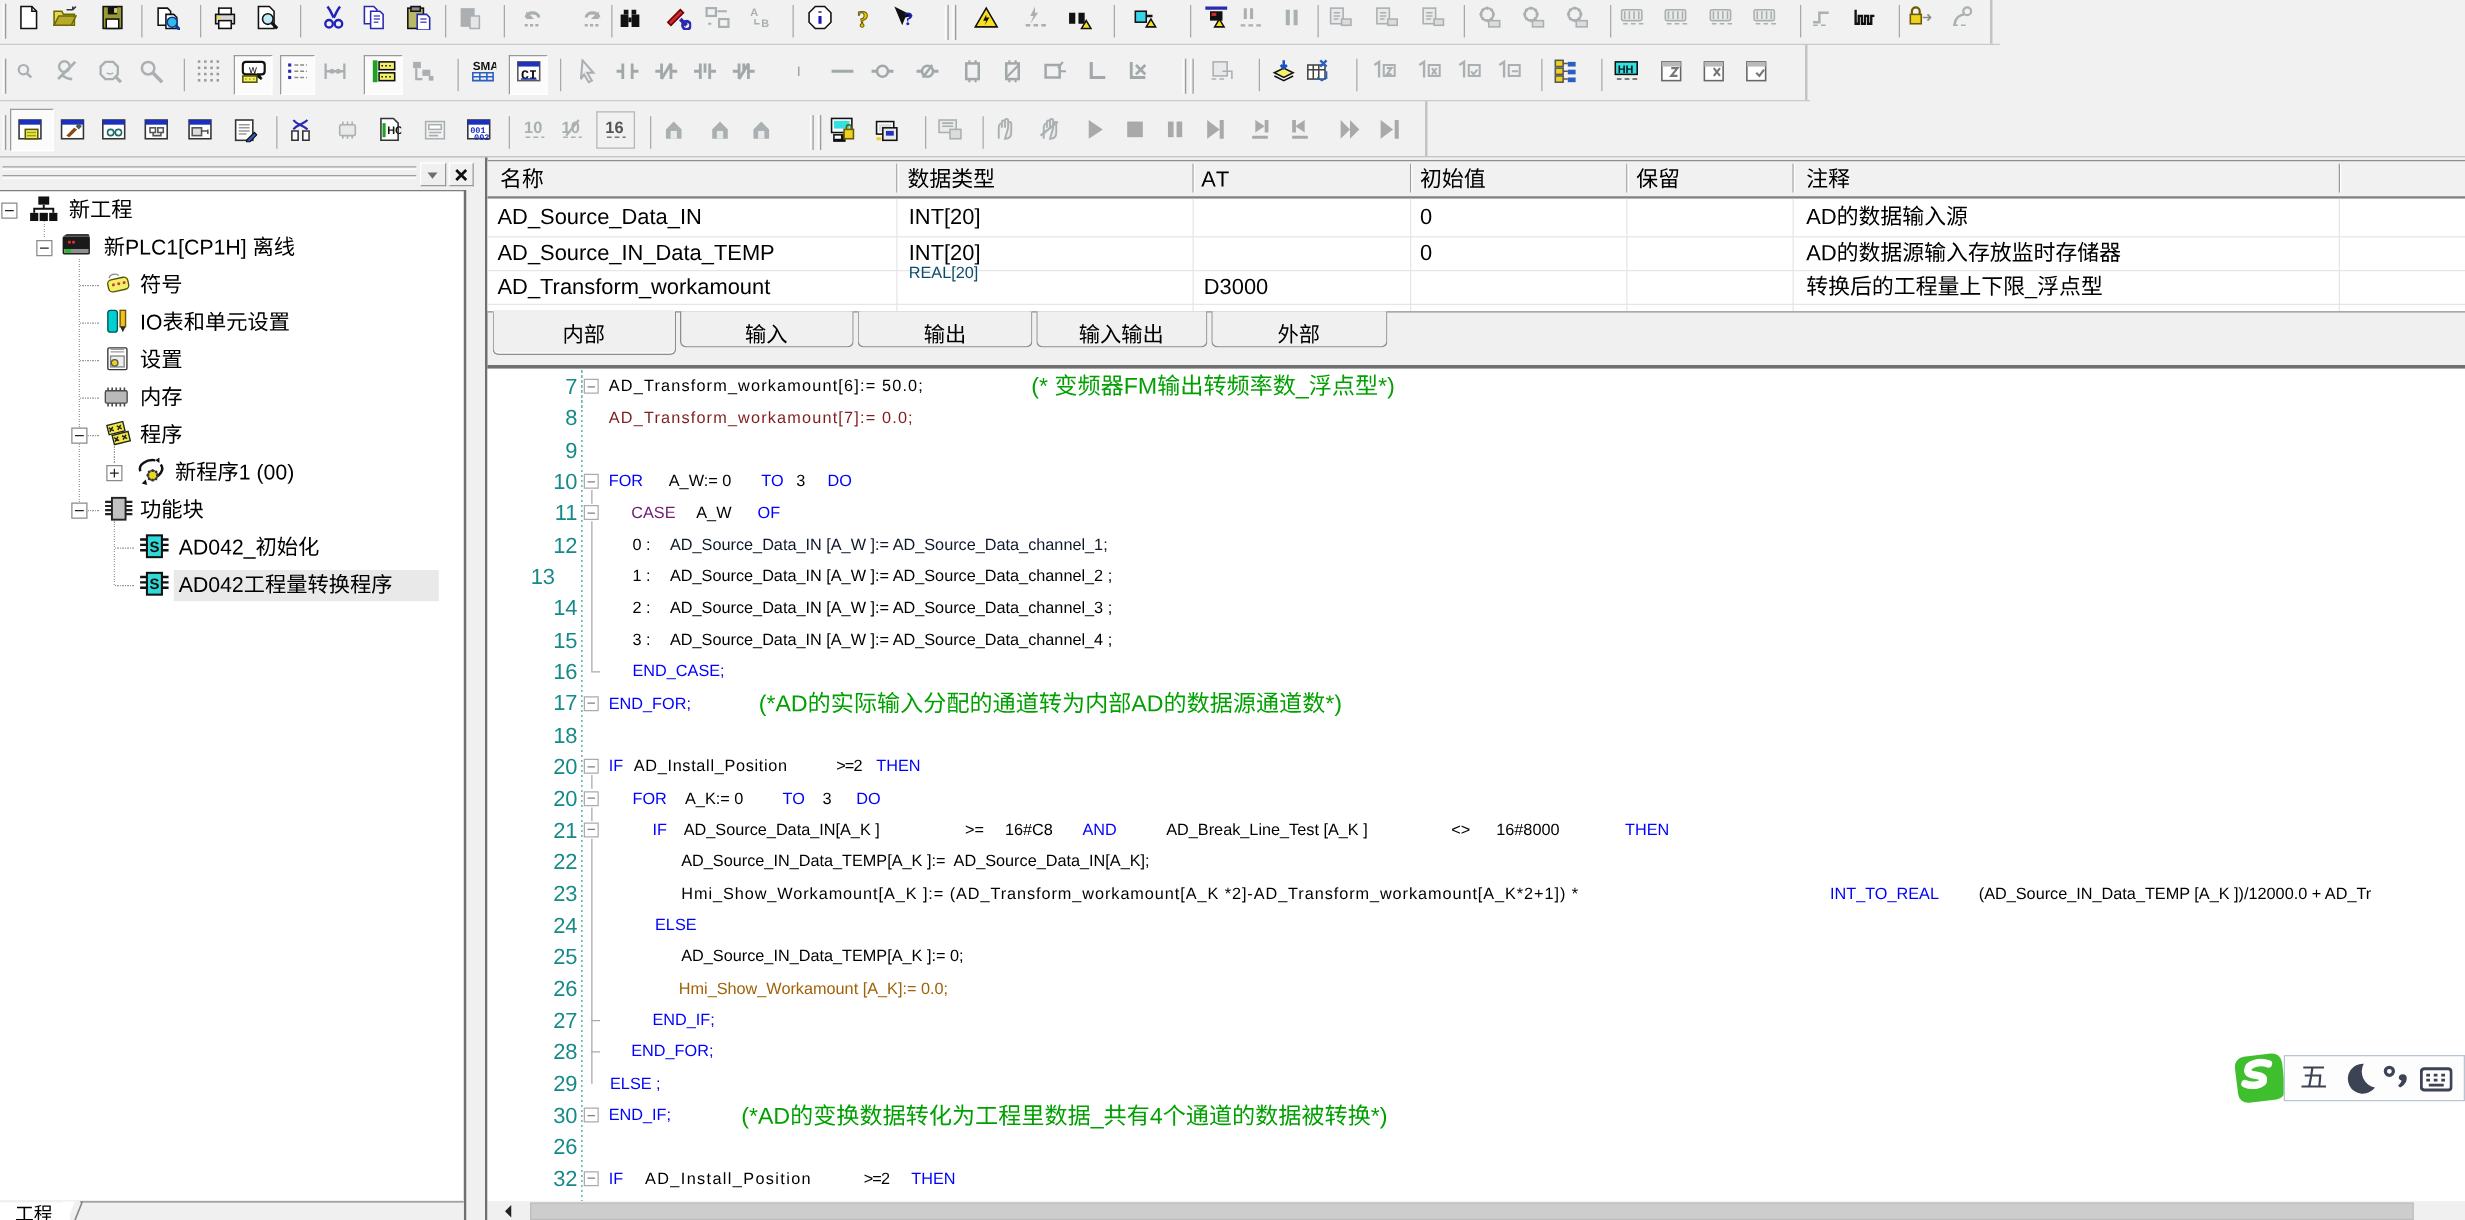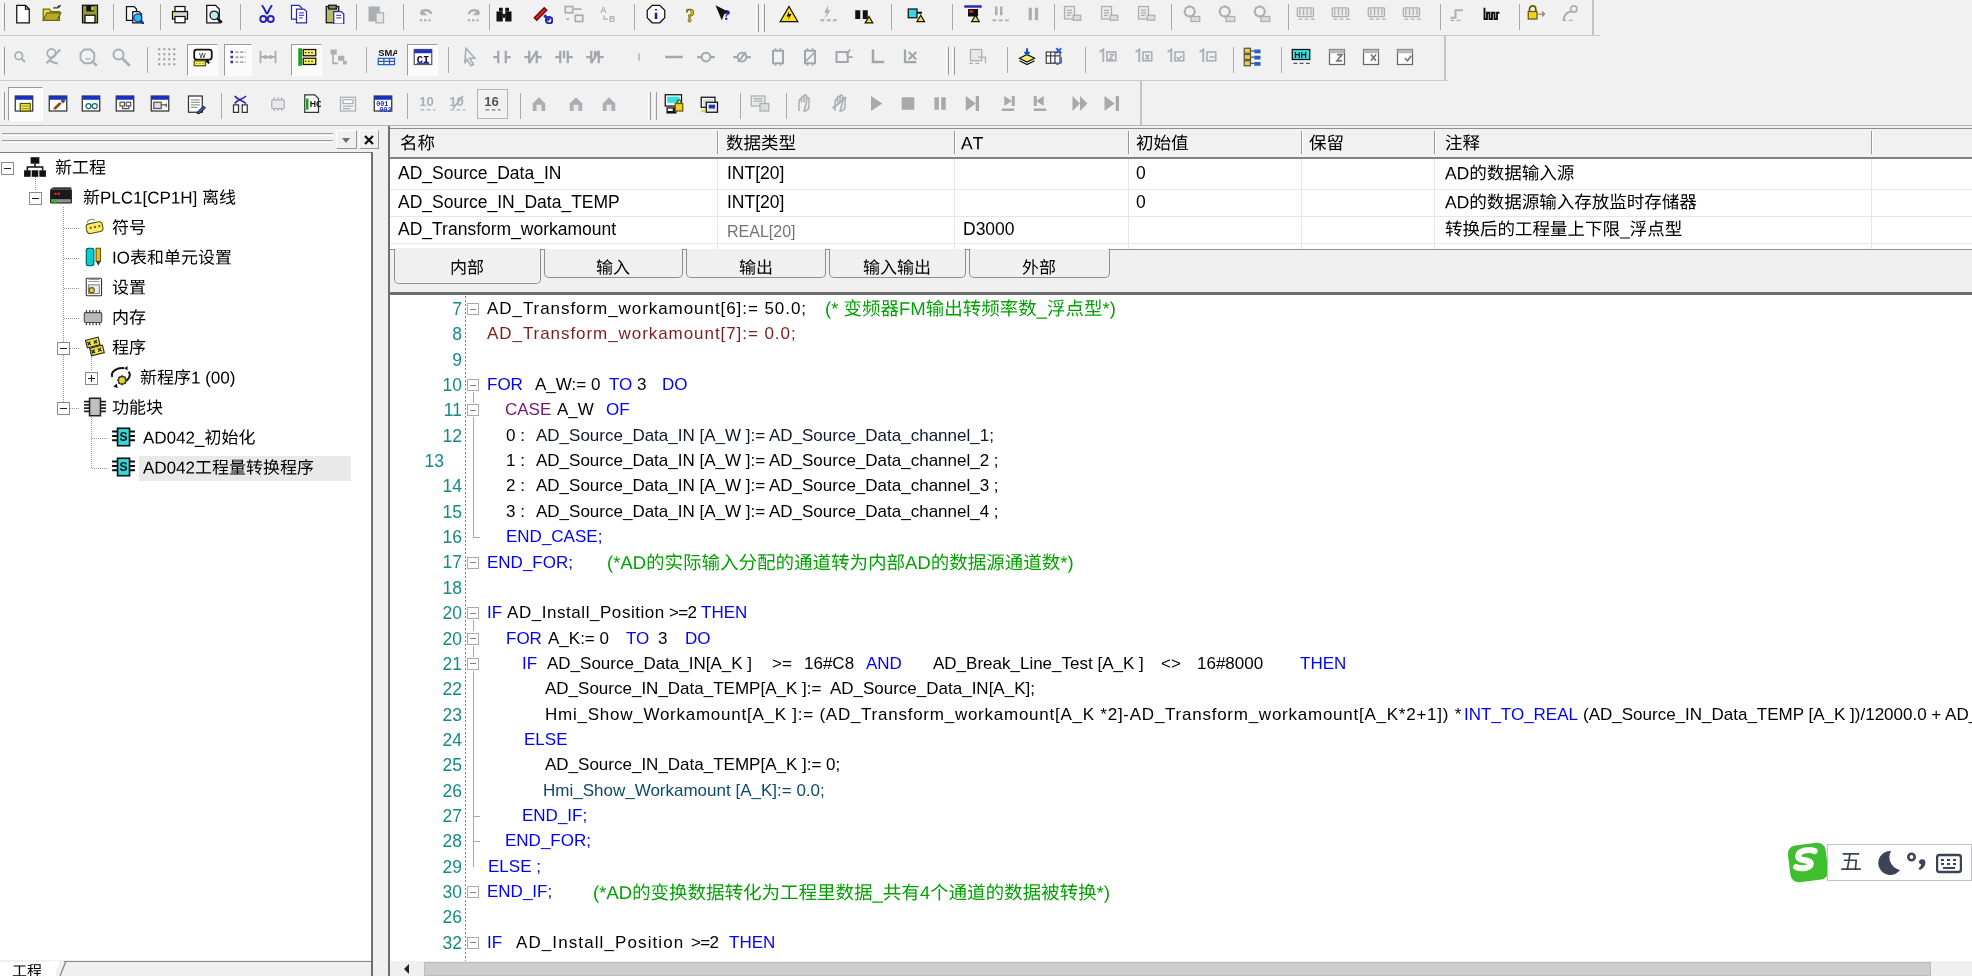--- a/index.html
+++ b/index.html
@@ -1,21 +1,21 @@
 <!DOCTYPE html>
 <html><head><meta charset="utf-8"><style>
 *{margin:0;padding:0;box-sizing:border-box}
 html,body{width:1972px;height:976px;overflow:hidden}
 body{font-family:"Liberation Sans",sans-serif;background:#f0f0f0;position:relative}
 .a{position:absolute}
 svg.t{position:absolute;overflow:visible}
 svg.ic{position:absolute}
 .vsep{position:absolute;width:1px;background:#a9a9a9}
 .grip{position:absolute;width:3px;border-left:1px solid #fff;border-right:1px solid #9d9d9d;background:#e8e8e8}
-.code{position:absolute;font-size:17px;white-space:pre;line-height:18px}
+.code{position:absolute;font-size:13px;white-space:pre;line-height:18px}
 .ln{position:absolute;font-size:17.5px;color:#168989;text-align:right;width:44px;white-space:pre}
 </style></head><body>
 
 <div class="a" style="left:0;top:0;width:1972px;height:126px;background:#f1f1f1"></div>
 <div class="a" style="left:0;top:35px;width:1600px;height:1px;background:#c9c9c9"></div>
 <div class="a" style="left:0;top:80px;width:1448px;height:1px;background:#c9c9c9"></div>
 <div class="a" style="left:0;top:125px;width:1972px;height:1px;background:#b5b5b5"></div>
 <div class="a" style="left:1592px;top:0;width:2px;height:35px;background:#c3c3c3"></div>
 <div class="a" style="left:1444px;top:36px;width:2px;height:44px;background:#c3c3c3"></div>
 <div class="a" style="left:1140px;top:81px;width:2px;height:44px;background:#c3c3c3"></div>
@@ -88,21 +88,21 @@
     <path d="M9.9 7.5H16.4V10.7H9.9ZM8.7 6.3V11.9H12.5V14H7.4V15.2H11.7C10.5 17.1 8.7 18.9 6.8 19.8C7.1 20 7.5 20.5 7.8 20.8C9.5 19.8 11.2 18 12.5 16.1V21.6H13.8V16C15 18 16.6 19.8 18.2 20.8C18.5 20.5 18.9 20 19.2 19.8C17.5 18.9 15.7 17.1 14.6 15.2H18.7V14H13.8V11.9H17.7V6.3ZM6.8 5.5C5.8 8.2 4.2 10.8 2.4 12.4C2.6 12.7 3 13.4 3.1 13.7C3.8 13.1 4.4 12.3 5 11.5V21.5H6.3V9.5C7 8.4 7.6 7.1 8.1 5.9Z M23.8 18H27.7V19.8H23.8ZM23.8 17V15.3H27.7V17ZM32.9 18V19.8H28.9V18ZM32.9 17H28.9V15.3H32.9ZM22.5 14.2V21.6H23.8V20.9H32.9V21.5H34.2V14.2ZM28.3 6.4V7.6H30.3C30.1 10 29.4 11.8 27.1 12.8C27.4 13 27.7 13.4 27.9 13.7C30.5 12.5 31.3 10.4 31.6 7.6H34.3C34.1 10.5 34 11.7 33.7 12C33.6 12.1 33.4 12.1 33.2 12.1C32.9 12.1 32.2 12.1 31.4 12.1C31.6 12.4 31.7 12.9 31.8 13.2C32.5 13.3 33.3 13.3 33.7 13.2C34.2 13.2 34.5 13.1 34.8 12.7C35.2 12.2 35.4 10.8 35.5 7C35.5 6.8 35.6 6.4 35.6 6.4ZM21.6 13.3C21.9 13.1 22.5 12.9 26.4 11.8C26.6 12.2 26.7 12.5 26.8 12.8L27.9 12.3C27.6 11.3 26.7 9.7 25.9 8.5L24.8 9C25.2 9.5 25.6 10.1 25.9 10.7L22.8 11.5V7.8C24.4 7.4 26.1 6.9 27.4 6.4L26.5 5.5C25.3 6 23.3 6.6 21.5 7V10.8C21.5 11.6 21.1 12.1 20.9 12.3C21.1 12.5 21.4 13 21.6 13.3Z" fill="#000000"></path>
   </svg>
 <svg class="t" style="left:1443px;top:129px" width="40" height="28">
     <path d="M3.6 6.6C4.8 7.2 6.2 8 7 8.6L7.7 7.5C7 6.9 5.5 6.2 4.4 5.7ZM2.7 11.5C3.8 12 5.3 12.8 6 13.4L6.7 12.3C6 11.7 4.5 11 3.5 10.5ZM3.2 20.5 4.3 21.4C5.4 19.7 6.6 17.5 7.5 15.7L6.6 14.8C5.6 16.8 4.2 19.1 3.2 20.5ZM11.6 5.8C12.2 6.7 12.8 8 13 8.7L14.3 8.2C14.1 7.5 13.4 6.3 12.8 5.4ZM7.8 8.8V10H12.4V14H8.5V15.2H12.4V19.8H7.3V21H18.8V19.8H13.8V15.2H17.8V14H13.8V10H18.4V8.8Z M20.6 8.5C21.1 9.3 21.6 10.4 21.8 11L22.7 10.7C22.5 10 22 8.9 21.5 8.2ZM26.2 8C25.9 8.8 25.3 9.9 24.9 10.6L25.8 10.9C26.2 10.3 26.7 9.3 27.2 8.3ZM27.6 6.4V7.5H28.4C29 8.7 29.8 9.8 30.7 10.7C29.5 11.5 28.1 12.1 26.7 12.5V11.8H24.5V7.2C25.4 7 26.4 6.8 27.1 6.6L26.4 5.6C24.9 6.1 22.4 6.4 20.2 6.6C20.4 6.8 20.5 7.3 20.6 7.6C21.4 7.5 22.3 7.4 23.3 7.3V11.8H20.4V12.9H23C22.3 14.7 21.1 16.7 20.1 17.7C20.3 18 20.6 18.6 20.7 19C21.6 18 22.5 16.4 23.3 14.8V21.6H24.5V14.5C25.1 15.2 25.9 16.2 26.3 16.7L27.1 15.8C26.7 15.3 25.1 13.6 24.5 13.1V12.9H26.7V12.5C27 12.8 27.3 13.2 27.4 13.5C28.8 13 30.3 12.4 31.7 11.5C32.9 12.4 34.3 13.1 35.9 13.5C36 13.2 36.3 12.7 36.6 12.4C35.1 12.1 33.8 11.5 32.7 10.7C34 9.7 35.2 8.3 36 6.7L35.2 6.3L35 6.4ZM34.2 7.5C33.5 8.5 32.7 9.3 31.7 10C30.8 9.3 30.1 8.5 29.6 7.5ZM31 13V14.6H27.8V15.8H31V17.6H27.1V18.7H31V21.6H32.3V18.7H36.1V17.6H32.3V15.8H35.4V14.6H32.3V13Z" fill="#000000"></path>
   </svg>
 <div class="a" style="left:398px;top:161px;font-size:17.5px;color:#000;white-space:pre;line-height:24px">AD_Source_Data_IN</div>
 <div class="a" style="left:398px;top:190px;font-size:17.5px;color:#000;white-space:pre;line-height:24px">AD_Source_IN_Data_TEMP</div>
 <div class="a" style="left:398px;top:217px;font-size:17.5px;color:#000;white-space:pre;line-height:24px">AD_Transform_workamount</div>
 <div class="a" style="left:727px;top:161px;font-size:17.5px;color:#000;white-space:pre;line-height:24px">INT[20]</div>
 <div class="a" style="left:727px;top:190px;font-size:17.5px;color:#000;white-space:pre;line-height:24px">INT[20]</div>
-<div class="a" style="left:727px;top:220px;font-size:16px;color:#737373;white-space:pre;line-height:24px">REAL[20]</div>
+<div class="a" style="left:727px;top:206px;font-size:13px;color:#0c4a6e;white-space:pre;line-height:24px">REAL[20]</div>
 <div class="a" style="left:963px;top:217px;font-size:17.5px;color:#000;white-space:pre;line-height:24px">D3000</div>
 <div class="a" style="left:1136px;top:161px;font-size:17.5px;color:#000;white-space:pre;line-height:24px">0</div>
 <div class="a" style="left:1136px;top:190px;font-size:17.5px;color:#000;white-space:pre;line-height:24px">0</div>
 <svg class="t" style="left:1443px;top:159px" width="134" height="28">
     <path d="M12 20.2 10.6 16.6H5.1L3.7 20.2H2L6.9 8.1H8.8L13.6 20.2ZM7.9 9.4 7.8 9.6Q7.6 10.3 7.1 11.4L5.6 15.4H10.1L8.6 11.4Q8.3 10.8 8.1 10.1Z M25.5 14Q25.5 15.9 24.7 17.3Q24 18.7 22.7 19.4Q21.4 20.2 19.6 20.2H15.1V8.1H19.1Q22.1 8.1 23.8 9.7Q25.5 11.2 25.5 14ZM23.8 14Q23.8 11.8 22.6 10.6Q21.4 9.4 19.1 9.4H16.7V18.9H19.4Q20.7 18.9 21.8 18.3Q22.8 17.7 23.3 16.6Q23.8 15.5 23.8 14Z M36 12.8C36.9 14 38.1 15.8 38.6 16.9L39.8 16.2C39.2 15.1 38 13.4 37 12.2ZM30.5 5.4C30.4 6.3 30.1 7.4 29.8 8.3H27.8V21.1H29V19.7H33.9V8.3H31C31.3 7.5 31.6 6.5 31.9 5.7ZM29 9.4H32.7V13.1H29ZM29 18.5V14.3H32.7V18.5ZM36.8 5.4C36.2 7.8 35.3 10.2 34.1 11.8C34.4 12 34.9 12.3 35.2 12.5C35.8 11.7 36.3 10.6 36.8 9.4H41.3C41.1 16.4 40.8 19.1 40.2 19.7C40 20 39.8 20 39.5 20C39.1 20 38 20 36.9 19.9C37.1 20.3 37.3 20.8 37.3 21.2C38.3 21.2 39.3 21.3 39.9 21.2C40.6 21.2 40.9 21 41.3 20.5C42 19.6 42.3 16.9 42.6 8.9C42.6 8.7 42.6 8.2 42.6 8.2H37.3C37.6 7.4 37.8 6.5 38 5.7Z M51.6 5.8C51.2 6.5 50.7 7.5 50.3 8.1L51.1 8.5C51.6 8 52.2 7.1 52.7 6.3ZM45.4 6.3C45.8 7 46.3 8 46.4 8.6L47.4 8.2C47.3 7.5 46.8 6.6 46.3 5.9ZM51 15.6C50.6 16.5 50 17.3 49.4 18C48.7 17.6 48 17.3 47.4 17C47.6 16.6 47.9 16.1 48.1 15.6ZM45.7 17.5C46.6 17.8 47.6 18.3 48.4 18.7C47.3 19.5 46 20.1 44.5 20.4C44.8 20.6 45 21.1 45.2 21.4C46.8 21 48.3 20.3 49.5 19.3C50.1 19.6 50.6 20 51 20.3L51.9 19.4C51.5 19.1 51 18.8 50.4 18.5C51.3 17.5 52 16.3 52.5 14.8L51.8 14.5L51.5 14.5H48.7L49.1 13.6L47.9 13.4C47.8 13.7 47.6 14.1 47.4 14.5H45V15.6H46.9C46.5 16.3 46.1 17 45.7 17.5ZM48.3 5.4V8.7H44.7V9.8H47.9C47.1 10.9 45.7 12 44.5 12.5C44.8 12.8 45.1 13.2 45.2 13.5C46.3 13 47.4 12 48.3 11V13.1H49.5V10.7C50.4 11.3 51.4 12.1 51.9 12.5L52.6 11.6C52.2 11.3 50.7 10.3 49.8 9.8H53.1V8.7H49.5V5.4ZM54.8 5.6C54.4 8.7 53.6 11.6 52.2 13.5C52.5 13.6 53 14.1 53.2 14.3C53.7 13.6 54.1 12.8 54.4 12C54.8 13.7 55.3 15.3 56 16.7C55 18.3 53.6 19.6 51.7 20.5C51.9 20.8 52.3 21.3 52.4 21.6C54.2 20.6 55.6 19.4 56.6 17.9C57.5 19.4 58.6 20.6 59.9 21.4C60.1 21.1 60.5 20.6 60.8 20.4C59.4 19.6 58.2 18.3 57.3 16.7C58.2 14.9 58.8 12.7 59.2 10.1H60.4V8.9H55.4C55.7 7.9 55.9 6.8 56 5.8ZM58 10.1C57.7 12.1 57.3 13.8 56.6 15.3C56 13.8 55.5 12 55.2 10.1Z M69.8 16V21.6H70.9V20.9H76.3V21.5H77.5V16H74.2V13.8H78.1V12.7H74.2V10.8H77.5V6.2H68.2V11.5C68.2 14.3 68.1 18.1 66.2 20.8C66.5 20.9 67.1 21.3 67.3 21.5C68.8 19.4 69.3 16.4 69.4 13.8H72.9V16ZM69.5 7.4H76.2V9.6H69.5ZM69.5 10.8H72.9V12.7H69.5L69.5 11.5ZM70.9 19.8V17.1H76.3V19.8ZM64.2 5.5V9H62V10.2H64.2V14.1C63.3 14.3 62.5 14.6 61.8 14.8L62.2 16L64.2 15.4V19.9C64.2 20.2 64.1 20.2 63.9 20.2C63.7 20.2 63 20.2 62.3 20.2C62.4 20.6 62.6 21.1 62.7 21.4C63.8 21.5 64.4 21.4 64.9 21.2C65.3 21 65.5 20.6 65.5 19.9V15L67.5 14.3L67.3 13.1L65.5 13.7V10.2H67.4V9H65.5V5.5Z M91.7 12.3V18.7H92.7V12.3ZM93.9 11.7V20.1C93.9 20.3 93.8 20.3 93.6 20.3C93.4 20.3 92.7 20.3 91.9 20.3C92.1 20.6 92.2 21.1 92.2 21.4C93.3 21.4 94 21.4 94.4 21.2C94.8 21 94.9 20.7 94.9 20.1V11.7ZM80.1 14.4C80.2 14.2 80.7 14.1 81.3 14.1H82.6V16.6C81.5 16.8 80.4 17.1 79.5 17.2L79.8 18.5L82.6 17.8V21.5H83.8V17.5L85.3 17.1L85.1 16L83.8 16.3V14.1H85.2V12.9H83.8V10.3H82.6V12.9H81.1C81.6 11.7 82 10.3 82.4 8.7H85.2V7.6H82.6C82.7 6.9 82.9 6.3 82.9 5.7L81.7 5.5C81.6 6.2 81.6 6.9 81.4 7.6H79.6V8.7H81.2C80.9 10.2 80.6 11.4 80.4 11.8C80.2 12.6 79.9 13.2 79.7 13.3C79.8 13.6 80 14.1 80.1 14.4ZM90.3 5.4C89.2 7.2 87 9 84.9 10C85.2 10.2 85.6 10.6 85.8 10.9C86.2 10.7 86.7 10.4 87.2 10.1V10.8H93.6V10C94.1 10.3 94.5 10.5 95 10.8C95.2 10.4 95.5 10 95.9 9.7C94 8.9 92.4 7.9 91 6.5L91.4 5.9ZM87.7 9.8C88.6 9 89.6 8.2 90.3 7.3C91.2 8.3 92.2 9.1 93.3 9.8ZM89.6 13.1V14.4H87.2V13.1ZM86.1 12V21.5H87.2V17.9H89.6V20.2C89.6 20.3 89.5 20.4 89.4 20.4C89.2 20.4 88.8 20.4 88.2 20.4C88.4 20.7 88.5 21.2 88.5 21.5C89.3 21.5 89.8 21.5 90.2 21.3C90.6 21.1 90.7 20.7 90.7 20.2V12ZM87.2 15.5H89.6V16.9H87.2Z M101.5 6.9C102.6 7.8 103.5 8.7 104.3 9.8C103.2 14.8 101 18.4 97 20.4C97.4 20.6 98 21.2 98.2 21.4C101.8 19.4 104 16.2 105.4 11.6C107.3 15.1 108.5 19.1 112.5 21.4C112.6 21 113 20.3 113.2 19.9C107.4 16.4 107.9 9.8 102.3 5.8Z M123.2 13H128.6V14.6H123.2ZM123.2 10.6H128.6V12.1H123.2ZM122.6 16.6C122.1 17.7 121.4 19 120.5 19.8C120.8 20 121.4 20.3 121.6 20.5C122.4 19.6 123.2 18.2 123.8 16.9ZM127.6 16.9C128.3 18 129.1 19.5 129.5 20.3L130.7 19.8C130.3 19 129.4 17.5 128.7 16.4ZM115.3 6.6C116.3 7.2 117.6 8 118.3 8.6L119 7.5C118.4 7 117 6.2 116.1 5.7ZM114.5 11.3C115.5 11.8 116.8 12.7 117.4 13.2L118.2 12.1C117.5 11.6 116.2 10.9 115.2 10.4ZM114.8 20.6 116 21.3C116.9 19.7 117.8 17.5 118.6 15.6L117.5 14.9C116.7 16.9 115.6 19.2 114.8 20.6ZM119.7 6.3V11.1C119.7 14 119.5 18 117.6 20.8C117.9 20.9 118.4 21.3 118.6 21.5C120.7 18.6 121 14.2 121 11.1V7.5H130.5V6.3ZM125.2 7.8C125.1 8.3 124.9 9 124.7 9.5H122V15.6H125.2V20.2C125.2 20.4 125.1 20.4 124.9 20.4C124.7 20.4 123.9 20.4 123.1 20.4C123.2 20.8 123.4 21.2 123.4 21.5C124.6 21.6 125.4 21.6 125.8 21.4C126.3 21.2 126.4 20.8 126.4 20.2V15.6H129.8V9.5H126C126.2 9.1 126.4 8.6 126.6 8Z" fill="#000000"></path>
   </svg>
 <svg class="t" style="left:1443px;top:188px" width="256" height="28">
     <path d="M12 20.2 10.6 16.6H5.1L3.7 20.2H2L6.9 8.1H8.8L13.6 20.2ZM7.9 9.4 7.8 9.6Q7.6 10.3 7.1 11.4L5.6 15.4H10.1L8.6 11.4Q8.3 10.8 8.1 10.1Z M25.5 14Q25.5 15.9 24.7 17.3Q24 18.7 22.7 19.4Q21.4 20.2 19.6 20.2H15.1V8.1H19.1Q22.1 8.1 23.8 9.7Q25.5 11.2 25.5 14ZM23.8 14Q23.8 11.8 22.6 10.6Q21.4 9.4 19.1 9.4H16.7V18.9H19.4Q20.7 18.9 21.8 18.3Q22.8 17.7 23.3 16.6Q23.8 15.5 23.8 14Z M36 12.8C36.9 14 38.1 15.8 38.6 16.9L39.8 16.2C39.2 15.1 38 13.4 37 12.2ZM30.5 5.4C30.4 6.3 30.1 7.4 29.8 8.3H27.8V21.1H29V19.7H33.9V8.3H31C31.3 7.5 31.6 6.5 31.9 5.7ZM29 9.4H32.7V13.1H29ZM29 18.5V14.3H32.7V18.5ZM36.8 5.4C36.2 7.8 35.3 10.2 34.1 11.8C34.4 12 34.9 12.3 35.2 12.5C35.8 11.7 36.3 10.6 36.8 9.4H41.3C41.1 16.4 40.8 19.1 40.2 19.7C40 20 39.8 20 39.5 20C39.1 20 38 20 36.9 19.9C37.1 20.3 37.3 20.8 37.3 21.2C38.3 21.2 39.3 21.3 39.9 21.2C40.6 21.2 40.9 21 41.3 20.5C42 19.6 42.3 16.9 42.6 8.9C42.6 8.7 42.6 8.2 42.6 8.2H37.3C37.6 7.4 37.8 6.5 38 5.7Z M51.6 5.8C51.2 6.5 50.7 7.5 50.3 8.1L51.1 8.5C51.6 8 52.2 7.1 52.7 6.3ZM45.4 6.3C45.8 7 46.3 8 46.4 8.6L47.4 8.2C47.3 7.5 46.8 6.6 46.3 5.9ZM51 15.6C50.6 16.5 50 17.3 49.4 18C48.7 17.6 48 17.3 47.4 17C47.6 16.6 47.9 16.1 48.1 15.6ZM45.7 17.5C46.6 17.8 47.6 18.3 48.4 18.7C47.3 19.5 46 20.1 44.5 20.4C44.8 20.6 45 21.1 45.2 21.4C46.8 21 48.3 20.3 49.5 19.3C50.1 19.6 50.6 20 51 20.3L51.9 19.4C51.5 19.1 51 18.8 50.4 18.5C51.3 17.5 52 16.3 52.5 14.8L51.8 14.5L51.5 14.5H48.7L49.1 13.6L47.9 13.4C47.8 13.7 47.6 14.1 47.4 14.5H45V15.6H46.9C46.5 16.3 46.1 17 45.7 17.5ZM48.3 5.4V8.7H44.7V9.8H47.9C47.1 10.9 45.7 12 44.5 12.5C44.8 12.8 45.1 13.2 45.2 13.5C46.3 13 47.4 12 48.3 11V13.1H49.5V10.7C50.4 11.3 51.4 12.1 51.9 12.5L52.6 11.6C52.2 11.3 50.7 10.3 49.8 9.8H53.1V8.7H49.5V5.4ZM54.8 5.6C54.4 8.7 53.6 11.6 52.2 13.5C52.5 13.6 53 14.1 53.2 14.3C53.7 13.6 54.1 12.8 54.4 12C54.8 13.7 55.3 15.3 56 16.7C55 18.3 53.6 19.6 51.7 20.5C51.9 20.8 52.3 21.3 52.4 21.6C54.2 20.6 55.6 19.4 56.6 17.9C57.5 19.4 58.6 20.6 59.9 21.4C60.1 21.1 60.5 20.6 60.8 20.4C59.4 19.6 58.2 18.3 57.3 16.7C58.2 14.9 58.8 12.7 59.2 10.1H60.4V8.9H55.4C55.7 7.9 55.9 6.8 56 5.8ZM58 10.1C57.7 12.1 57.3 13.8 56.6 15.3C56 13.8 55.5 12 55.2 10.1Z M69.8 16V21.6H70.9V20.9H76.3V21.5H77.5V16H74.2V13.8H78.1V12.7H74.2V10.8H77.5V6.2H68.2V11.5C68.2 14.3 68.1 18.1 66.2 20.8C66.5 20.9 67.1 21.3 67.3 21.5C68.8 19.4 69.3 16.4 69.4 13.8H72.9V16ZM69.5 7.4H76.2V9.6H69.5ZM69.5 10.8H72.9V12.7H69.5L69.5 11.5ZM70.9 19.8V17.1H76.3V19.8ZM64.2 5.5V9H62V10.2H64.2V14.1C63.3 14.3 62.5 14.6 61.8 14.8L62.2 16L64.2 15.4V19.9C64.2 20.2 64.1 20.2 63.9 20.2C63.7 20.2 63 20.2 62.3 20.2C62.4 20.6 62.6 21.1 62.7 21.4C63.8 21.5 64.4 21.4 64.9 21.2C65.3 21 65.5 20.6 65.5 19.9V15L67.5 14.3L67.3 13.1L65.5 13.7V10.2H67.4V9H65.5V5.5Z M88.2 13H93.6V14.6H88.2ZM88.2 10.6H93.6V12.1H88.2ZM87.6 16.6C87.1 17.7 86.4 19 85.5 19.8C85.8 20 86.4 20.3 86.6 20.5C87.4 19.6 88.2 18.2 88.8 16.9ZM92.6 16.9C93.3 18 94.1 19.5 94.5 20.3L95.7 19.8C95.3 19 94.4 17.5 93.7 16.4ZM80.3 6.6C81.3 7.2 82.6 8 83.3 8.6L84 7.5C83.4 7 82 6.2 81.1 5.7ZM79.5 11.3C80.5 11.8 81.8 12.7 82.4 13.2L83.2 12.1C82.5 11.6 81.2 10.9 80.2 10.4ZM79.8 20.6 81 21.3C81.9 19.7 82.8 17.5 83.6 15.6L82.5 14.9C81.7 16.9 80.6 19.2 79.8 20.6ZM84.7 6.3V11.1C84.7 14 84.5 18 82.6 20.8C82.9 20.9 83.4 21.3 83.6 21.5C85.7 18.6 86 14.2 86 11.1V7.5H95.5V6.3ZM90.2 7.8C90.1 8.3 89.9 9 89.7 9.5H87V15.6H90.2V20.2C90.2 20.4 90.1 20.4 89.9 20.4C89.7 20.4 88.9 20.4 88.1 20.4C88.2 20.8 88.4 21.2 88.4 21.5C89.6 21.6 90.4 21.6 90.8 21.4C91.3 21.2 91.4 20.8 91.4 20.2V15.6H94.8V9.5H91C91.2 9.1 91.4 8.6 91.6 8Z M109.2 12.3V18.7H110.2V12.3ZM111.4 11.7V20.1C111.4 20.3 111.3 20.3 111.1 20.3C110.9 20.3 110.2 20.3 109.4 20.3C109.6 20.6 109.7 21.1 109.7 21.4C110.8 21.4 111.5 21.4 111.9 21.2C112.3 21 112.4 20.7 112.4 20.1V11.7ZM97.6 14.4C97.7 14.2 98.2 14.1 98.8 14.1H100.1V16.6C99 16.8 97.9 17.1 97 17.2L97.3 18.5L100.1 17.8V21.5H101.3V17.5L102.8 17.1L102.6 16L101.3 16.3V14.1H102.7V12.9H101.3V10.3H100.1V12.9H98.6C99.1 11.7 99.5 10.3 99.9 8.7H102.7V7.6H100.1C100.2 6.9 100.4 6.3 100.4 5.7L99.2 5.5C99.1 6.2 99.1 6.9 98.9 7.6H97.1V8.7H98.7C98.4 10.2 98.1 11.4 97.9 11.8C97.7 12.6 97.4 13.2 97.2 13.3C97.3 13.6 97.5 14.1 97.6 14.4ZM107.8 5.4C106.7 7.2 104.5 9 102.4 10C102.7 10.2 103.1 10.6 103.3 10.9C103.7 10.7 104.2 10.4 104.7 10.1V10.8H111.1V10C111.6 10.3 112 10.5 112.5 10.8C112.7 10.4 113 10 113.4 9.7C111.5 8.9 109.9 7.9 108.5 6.5L108.9 5.9ZM105.2 9.8C106.1 9 107.1 8.2 107.8 7.3C108.7 8.3 109.7 9.1 110.8 9.8ZM107.1 13.1V14.4H104.7V13.1ZM103.6 12V21.5H104.7V17.9H107.1V20.2C107.1 20.3 107 20.4 106.9 20.4C106.7 20.4 106.3 20.4 105.7 20.4C105.9 20.7 106 21.2 106 21.5C106.8 21.5 107.3 21.5 107.7 21.3C108.1 21.1 108.2 20.7 108.2 20.2V12ZM104.7 15.5H107.1V16.9H104.7Z M119 6.9C120.1 7.8 121 8.7 121.8 9.8C120.7 14.8 118.5 18.4 114.5 20.4C114.9 20.6 115.5 21.2 115.7 21.4C119.3 19.4 121.5 16.2 122.9 11.6C124.8 15.1 126 19.1 130 21.4C130.1 21 130.5 20.3 130.7 19.9C124.9 16.4 125.4 9.8 119.8 5.8Z M142 14.1V15.5H137.2V16.7H142V20C142 20.2 142 20.3 141.7 20.3C141.4 20.3 140.3 20.3 139.2 20.3C139.3 20.7 139.5 21.2 139.6 21.5C141.1 21.5 142 21.5 142.6 21.4C143.2 21.1 143.4 20.8 143.4 20V16.7H148.1V15.5H143.4V14.5C144.6 13.7 146 12.6 147 11.5L146.1 10.9L145.9 11H138.7V12.2H144.6C143.9 12.9 142.9 13.6 142 14.1ZM138 5.5C137.8 6.2 137.6 7 137.3 7.8H132.4V9H136.8C135.6 11.4 134 13.7 131.9 15.2C132.1 15.5 132.4 16 132.5 16.4C133.3 15.8 134 15.2 134.6 14.6V21.5H135.9V13C136.8 11.7 137.6 10.4 138.2 9H147.7V7.8H138.7C139 7.1 139.2 6.4 139.4 5.8Z M152.4 5.8C152.7 6.5 153.2 7.5 153.3 8.2L154.5 7.8C154.3 7.2 153.9 6.2 153.6 5.4ZM149.6 8.3V9.5H151.6V13.2C151.6 15.6 151.4 18.4 149.2 20.7C149.6 20.9 150 21.3 150.2 21.5C152.6 19.1 152.9 16.1 152.9 13.2V13.1H155.3C155.2 17.9 155.1 19.6 154.8 20C154.6 20.2 154.5 20.2 154.2 20.2C154 20.2 153.3 20.2 152.6 20.1C152.8 20.5 152.9 21 152.9 21.4C153.7 21.4 154.4 21.4 154.8 21.4C155.3 21.3 155.6 21.2 155.9 20.8C156.3 20.2 156.4 18.2 156.5 12.5C156.6 12.3 156.6 11.8 156.6 11.8H152.9V9.5H157.4V8.3ZM159.7 10H163C162.7 12.2 162.2 14.1 161.4 15.7C160.6 14.1 160 12.2 159.7 10.1ZM159.5 5.4C159 8.5 158 11.4 156.6 13.2C156.9 13.5 157.4 14 157.6 14.2C158.1 13.6 158.5 12.9 158.9 12.1C159.3 13.9 159.9 15.5 160.6 17C159.6 18.4 158.2 19.6 156.4 20.5C156.6 20.7 157 21.3 157.1 21.6C158.9 20.7 160.2 19.6 161.3 18.2C162.2 19.6 163.4 20.8 164.9 21.5C165.1 21.2 165.5 20.7 165.8 20.4C164.2 19.7 163 18.5 162.1 17C163.2 15.1 163.9 12.8 164.4 10H165.6V8.7H160.1C160.4 7.8 160.7 6.7 160.9 5.7Z M177.4 11C178.6 11.9 180.2 13.2 180.9 14L182 13.2C181.2 12.4 179.6 11.2 178.4 10.3ZM171.9 5.5V13.8H173.2V5.5ZM168.4 6.1V13.3H169.7V6.1ZM177.1 5.5C176.5 8.1 175.3 10.5 173.8 12.1C174.1 12.2 174.7 12.7 174.9 12.8C175.8 11.9 176.5 10.6 177.2 9.1H182.8V7.9H177.7C177.9 7.2 178.2 6.5 178.4 5.7ZM169.1 14.9V19.9H167.1V21.1H183.1V19.9H181.2V14.9ZM170.3 19.9V16H172.7V19.9ZM173.9 19.9V16H176.3V19.9ZM177.5 19.9V16H179.9V19.9Z M192.1 12.2C193 13.6 194.2 15.5 194.8 16.5L195.9 15.9C195.3 14.8 194.1 13 193.2 11.7ZM189.5 13.1V17.1H186.5V13.1ZM189.5 12H186.5V8.1H189.5ZM185.2 6.9V19.7H186.5V18.3H190.7V6.9ZM197.2 5.5V9H191.5V10.3H197.2V19.6C197.2 19.9 197 20.1 196.7 20.1C196.3 20.1 195 20.1 193.6 20C193.8 20.4 194 21 194.1 21.4C195.9 21.4 197 21.4 197.6 21.1C198.3 20.9 198.5 20.5 198.5 19.6V10.3H200.6V9H198.5V5.5Z M212 14.1V15.5H207.2V16.7H212V20C212 20.2 212 20.3 211.7 20.3C211.4 20.3 210.3 20.3 209.2 20.3C209.3 20.7 209.5 21.2 209.6 21.5C211.1 21.5 212 21.5 212.6 21.4C213.2 21.1 213.4 20.8 213.4 20V16.7H218.1V15.5H213.4V14.5C214.6 13.7 216 12.6 217 11.5L216.1 10.9L215.9 11H208.7V12.2H214.6C213.9 12.9 212.9 13.6 212 14.1ZM208 5.5C207.8 6.2 207.6 7 207.3 7.8H202.4V9H206.8C205.6 11.4 204 13.7 201.9 15.2C202.1 15.5 202.4 16 202.5 16.4C203.3 15.8 204 15.2 204.6 14.6V21.5H205.9V13C206.8 11.7 207.6 10.4 208.2 9H217.7V7.8H208.7C209 7.1 209.2 6.4 209.4 5.8Z M223.9 7.1C224.6 7.8 225.5 8.9 225.8 9.6L226.8 8.9C226.4 8.2 225.5 7.2 224.8 6.4ZM227.1 10.8V12H230.4C229.2 13.2 227.9 14.2 226.5 15C226.8 15.2 227.2 15.8 227.4 16C227.8 15.7 228.3 15.4 228.7 15.1V21.5H229.8V20.6H233.6V21.4H234.8V13.8H230.2C230.8 13.3 231.4 12.6 232 12H235.6V10.8H232.9C233.9 9.4 234.8 8 235.4 6.4L234.3 6C233.9 6.8 233.5 7.6 233.1 8.4V7.4H231.1V5.5H229.9V7.4H227.6V8.6H229.9V10.8ZM231.1 8.6H233C232.5 9.3 232 10.1 231.4 10.8H231.1ZM229.8 17.7H233.6V19.5H229.8ZM229.8 16.7V14.9H233.6V16.7ZM224.9 20.9C225.1 20.6 225.5 20.3 228 18.8C227.9 18.6 227.8 18.1 227.7 17.7L226 18.7V11H223.1V12.3H224.9V18.5C224.9 19.2 224.5 19.7 224.2 19.8C224.4 20.1 224.8 20.6 224.9 20.9ZM222.6 5.4C221.8 8.1 220.6 10.8 219.2 12.6C219.4 12.9 219.8 13.5 219.9 13.8C220.4 13.2 220.8 12.5 221.2 11.7V21.5H222.4V9.4C222.9 8.2 223.3 7 223.7 5.7Z M239.7 7.4H242.7V9.9H239.7ZM247.2 7.4H250.3V9.9H247.2ZM247.1 11.7C247.8 12 248.7 12.4 249.3 12.8H244.2C244.6 12.2 245 11.7 245.3 11.1L244 10.8V6.2H238.6V11H243.9C243.6 11.6 243.2 12.2 242.7 12.8H237.2V14H241.5C240.3 15 238.8 16 236.8 16.7C237.1 16.9 237.4 17.4 237.6 17.7L238.6 17.3V21.6H239.8V21.1H242.7V21.5H244V16.2H240.6C241.6 15.5 242.5 14.8 243.2 14H246.5C247.2 14.8 248.2 15.5 249.2 16.2H246V21.6H247.2V21.1H250.3V21.5H251.6V17.3L252.5 17.6C252.7 17.3 253 16.8 253.3 16.5C251.4 16.1 249.5 15.1 248.1 14H252.9V12.8H249.9L250.3 12.3C249.8 11.8 248.6 11.3 247.7 11ZM246 6.2V11H251.6V6.2ZM239.8 19.9V17.3H242.7V19.9ZM247.2 19.9V17.3H250.3V19.9Z" fill="#000000"></path>
   </svg>
 <svg class="t" style="left:1443px;top:215px" width="242" height="28">
@@ -222,21 +222,21 @@
 <div class="code" style="left:933px;top:655px;color:#000000">AD_Break_Line_Test [A_K ]</div>
 <div class="code" style="left:1161px;top:655px;color:#000000">&lt;&gt;</div>
 <div class="code" style="left:1197px;top:655px;color:#000000">16#8000</div>
 <div class="code" style="left:1300px;top:655px;color:#0000ff">THEN</div>
 <div class="code" style="left:545px;top:680px;color:#000000">AD_Source_IN_Data_TEMP[A_K ]:=  AD_Source_Data_IN[A_K];</div>
 <div class="code" style="left:545px;top:706px;color:#000000;letter-spacing:0.75px">Hmi_Show_Workamount[A_K ]:= (AD_Transform_workamount[A_K *2]-AD_Transform_workamount[A_K*2+1]) *</div>
 <div class="code" style="left:1464px;top:706px;color:#0000ff">INT_TO_REAL</div>
 <div class="code" style="left:1583px;top:706px;color:#000000">(AD_Source_IN_Data_TEMP [A_K ])/12000.0 + AD_Tr</div>
 <div class="code" style="left:524px;top:731px;color:#0000ff">ELSE</div>
 <div class="code" style="left:545px;top:756px;color:#000000">AD_Source_IN_Data_TEMP[A_K ]:= 0;</div>
-<div class="code" style="left:543px;top:782px;color:#0c4a6e">Hmi_Show_Workamount [A_K]:= 0.0;</div>
+<div class="code" style="left:543px;top:782px;color:#a16207">Hmi_Show_Workamount [A_K]:= 0.0;</div>
 <div class="code" style="left:522px;top:807px;color:#0000ff">END_IF;</div>
 <div class="code" style="left:505px;top:832px;color:#0000ff">END_FOR;</div>
 <div class="code" style="left:488px;top:858px;color:#0000ff">ELSE ;</div>
 <div class="code" style="left:487px;top:883px;color:#0000ff">END_IF;</div>
 <div class="code" style="left:487px;top:934px;color:#0000ff">IF</div>
 <div class="code" style="left:516px;top:934px;color:#000000;letter-spacing:1.1px">AD_Install_Position</div>
 <div class="code" style="left:691px;top:934px;color:#000000;letter-spacing:-0.7px">&gt;=2</div>
 <div class="code" style="left:729px;top:934px;color:#0000ff">THEN</div>
 <svg class="t" style="left:823px;top:294px" width="295" height="29">
     <path d="M3.1 16.2Q3.1 13.6 4 11.5Q4.8 9.4 6.5 7.6H8.1Q6.4 9.5 5.6 11.6Q4.8 13.7 4.8 16.2Q4.8 18.7 5.6 20.8Q6.3 22.9 8.1 24.8H6.5Q4.8 23 4 20.9Q3.1 18.8 3.1 16.2Z M12.3 10.9 14.7 10 15.1 11.2 12.5 11.9 14.2 14.1 13.1 14.8 11.8 12.4 10.4 14.8 9.3 14.1 11 11.9 8.5 11.2 8.9 10 11.3 11 11.2 8.3H12.4Z M24.6 9.4C24.1 10.7 23.1 12 22.1 12.9C22.4 13.1 23 13.4 23.2 13.7C24.2 12.7 25.3 11.2 25.9 9.7ZM33.3 10.1C34.4 11.1 35.8 12.7 36.4 13.7L37.5 13C36.9 12 35.5 10.5 34.3 9.5ZM28.5 5.6C28.8 6.2 29.2 6.8 29.4 7.4H21.8V8.6H26.9V14.2H28.3V8.6H31.2V14.2H32.5V8.6H37.7V7.4H31C30.8 6.8 30.3 5.9 29.8 5.3ZM23 14.7V16H24.4C25.4 17.4 26.8 18.6 28.3 19.6C26.3 20.5 23.9 21 21.5 21.3C21.7 21.6 22 22.2 22.1 22.5C24.8 22.1 27.4 21.4 29.7 20.4C31.9 21.5 34.5 22.2 37.4 22.5C37.6 22.2 37.9 21.6 38.2 21.3C35.6 21 33.2 20.5 31.2 19.6C33.1 18.6 34.7 17.1 35.7 15.3L34.8 14.7L34.6 14.7ZM26 16H33.6C32.7 17.2 31.3 18.2 29.8 19C28.2 18.2 26.9 17.2 26 16Z M52 11.7C51.9 18.2 51.7 20.4 47.3 21.6C47.5 21.8 47.8 22.3 47.9 22.5C52.7 21.2 53.1 18.6 53.1 11.7ZM52.5 19.5C53.7 20.4 55.3 21.7 56.1 22.5L56.9 21.6C56.1 20.8 54.5 19.6 53.2 18.7ZM46.9 13.9C46 17.7 43.8 20.2 39.9 21.5C40.2 21.8 40.5 22.2 40.6 22.5C44.8 21.1 47.1 18.3 48.1 14.1ZM41.5 13.7C41.1 15 40.5 16.4 39.7 17.4C40 17.5 40.5 17.8 40.7 18C41.5 17 42.2 15.4 42.6 13.9ZM49.1 9.7V18.5H50.3V10.8H54.8V18.4H56.1V9.7H52.7L53.5 7.8H56.6V6.6H48.6V7.8H52.1C51.9 8.4 51.7 9.2 51.4 9.7ZM41.1 7.1V11.2H39.7V12.5H43.6V18.1H44.8V12.5H48.3V11.2H45.2V9H47.9V7.8H45.2V5.5H43.9V11.2H42.3V7.1Z M61.1 7.5H64.3V10.1H61.1ZM69 7.5H72.3V10.1H69ZM68.9 12.1C69.6 12.4 70.6 12.8 71.2 13.2H65.9C66.3 12.7 66.7 12 67 11.4L65.6 11.2V6.3H59.9V11.3H65.5C65.2 12 64.8 12.6 64.2 13.2H58.5V14.5H63C61.8 15.6 60.1 16.6 58.1 17.3C58.3 17.6 58.7 18.1 58.8 18.4L59.9 18V22.5H61.2V22H64.3V22.4H65.6V16.8H62.1C63.1 16.1 64.1 15.3 64.8 14.5H68.3C69 15.3 70.1 16.1 71.2 16.8H67.8V22.5H69V22H72.3V22.4H73.7V18L74.6 18.3C74.8 17.9 75.2 17.4 75.5 17.2C73.5 16.7 71.4 15.7 70 14.5H75.1V13.2H71.8L72.3 12.7C71.7 12.2 70.5 11.7 69.6 11.3ZM67.7 6.3V11.3H73.7V6.3ZM61.2 20.7V18H64.3V20.7ZM69 20.7V18H72.3V20.7Z M79.2 9.7V14.4H86.3V15.9H79.2V21H77.5V8.3H86.6V9.7Z M99.6 21V12.5Q99.6 11.1 99.7 9.8Q99.3 11.4 98.9 12.3L95.6 21H94.4L91.1 12.3L90.6 10.8L90.3 9.8L90.3 10.8L90.4 12.5V21H88.8V8.3H91.1L94.5 17.1Q94.7 17.6 94.8 18.3Q95 18.9 95 19.1Q95.1 18.8 95.3 18Q95.6 17.3 95.7 17.1L99 8.3H101.2V21Z M116.3 12.7V19.4H117.4V12.7ZM118.6 12.1V20.9C118.6 21.1 118.6 21.2 118.4 21.2C118.1 21.2 117.4 21.2 116.5 21.2C116.7 21.5 116.9 22 116.9 22.3C118 22.3 118.7 22.3 119.2 22.1C119.6 21.9 119.8 21.6 119.8 20.9V12.1ZM104 14.9C104.2 14.8 104.7 14.6 105.3 14.6H106.8V17.2C105.5 17.5 104.4 17.8 103.5 17.9L103.8 19.2L106.8 18.5V22.5H108V18.2L109.5 17.8L109.4 16.6L108 16.9V14.6H109.5V13.4H108V10.6H106.8V13.4H105.2C105.6 12.1 106.1 10.5 106.5 9H109.5V7.7H106.7C106.9 7 107 6.4 107.1 5.7L105.8 5.5C105.7 6.2 105.6 7 105.5 7.7H103.6V9H105.2C104.9 10.5 104.6 11.7 104.4 12.2C104.1 13.1 103.9 13.6 103.6 13.7C103.8 14.1 104 14.6 104 14.9ZM114.9 5.4C113.7 7.4 111.4 9.2 109.2 10.2C109.5 10.5 109.9 10.9 110.1 11.3C110.6 11 111.1 10.7 111.5 10.4V11.2H118.4V10.3C118.8 10.5 119.3 10.8 119.8 11.1C120 10.7 120.4 10.3 120.7 10C118.8 9.2 117 8.1 115.6 6.5L116 5.9ZM112.1 10C113.1 9.3 114.1 8.4 114.9 7.4C115.8 8.5 116.9 9.3 118 10ZM114.1 13.5V15H111.5V13.5ZM110.4 12.4V22.4H111.5V18.6H114.1V21C114.1 21.2 114 21.2 113.9 21.3C113.7 21.3 113.2 21.3 112.6 21.2C112.8 21.6 113 22.1 113 22.4C113.8 22.4 114.4 22.4 114.8 22.2C115.1 22 115.2 21.6 115.2 21V12.4ZM111.5 16H114.1V17.6H111.5Z M123.1 14.7V21.4H136.3V22.5H137.8V14.7H136.3V20H131.2V13.5H137V7.1H135.5V12.2H131.2V5.5H129.7V12.2H125.4V7.2H124V13.5H129.7V20H124.7V14.7Z M141.2 14.9C141.4 14.7 141.9 14.6 142.6 14.6H144.2V17.3L140.5 17.9L140.8 19.3L144.2 18.6V22.4H145.5V18.3L148 17.8L148 16.6L145.5 17.1V14.6H147.4V13.4H145.5V10.5H144.2V13.4H142.4C143 12.1 143.6 10.5 144 8.9H147.4V7.6H144.4C144.6 7 144.7 6.4 144.9 5.7L143.5 5.5C143.4 6.2 143.3 6.9 143.1 7.6H140.6V8.9H142.8C142.3 10.4 141.9 11.7 141.7 12.2C141.4 13 141.1 13.6 140.8 13.6C141 14 141.1 14.6 141.2 14.9ZM147.6 11.1V12.4H150.3C149.9 13.7 149.5 14.9 149.2 15.9H154.5C153.9 16.8 153.1 17.9 152.3 18.9C151.7 18.5 151 18.1 150.4 17.7L149.5 18.6C151.4 19.7 153.6 21.4 154.7 22.5L155.6 21.4C155.1 20.9 154.3 20.3 153.4 19.6C154.6 18.1 155.8 16.3 156.8 15L155.8 14.5L155.6 14.6H151.1L151.7 12.4H157.5V11.1H152.1L152.7 8.9H156.8V7.6H153.1L153.6 5.7L152.2 5.5L151.7 7.6H148.3V8.9H151.3L150.7 11.1Z M171.2 11.7C171.1 18.2 170.9 20.4 166.5 21.6C166.7 21.8 167 22.3 167.1 22.5C172 21.2 172.3 18.6 172.3 11.7ZM171.7 19.5C172.9 20.4 174.5 21.7 175.3 22.5L176.1 21.6C175.3 20.8 173.7 19.6 172.5 18.7ZM166.1 13.9C165.2 17.7 163 20.2 159.1 21.5C159.4 21.8 159.7 22.2 159.8 22.5C164 21.1 166.3 18.3 167.3 14.1ZM160.7 13.7C160.3 15 159.7 16.4 158.9 17.4C159.2 17.5 159.7 17.8 159.9 18C160.7 17 161.4 15.4 161.8 13.9ZM168.3 9.7V18.5H169.5V10.8H174V18.4H175.3V9.7H171.9L172.7 7.8H175.8V6.6H167.8V7.8H171.3C171.1 8.4 170.9 9.2 170.6 9.7ZM160.3 7.1V11.2H158.9V12.5H162.8V18.1H164.1V12.5H167.5V11.2H164.4V9H167.1V7.8H164.4V5.5H163.1V11.2H161.5V7.1Z M192.1 9.1C191.4 9.9 190.3 10.9 189.4 11.5L190.4 12.2C191.3 11.6 192.4 10.7 193.2 9.8ZM177.8 14.8 178.5 15.9C179.7 15.3 181.2 14.5 182.6 13.7L182.3 12.7C180.7 13.5 178.9 14.3 177.8 14.8ZM178.3 9.9C179.3 10.6 180.5 11.5 181.1 12.1L182.1 11.3C181.5 10.6 180.2 9.7 179.2 9.2ZM189.2 13.5C190.5 14.2 192.1 15.4 192.9 16.1L193.9 15.3C193.1 14.5 191.5 13.4 190.2 12.7ZM177.7 17.3V18.6H185.2V22.5H186.7V18.6H194.3V17.3H186.7V15.8H185.2V17.3ZM184.8 5.7C185 6.1 185.4 6.7 185.6 7.1H178V8.4H184.8C184.3 9.3 183.6 10.1 183.4 10.3C183.1 10.6 182.8 10.8 182.6 10.9C182.7 11.2 182.9 11.8 183 12.1C183.2 12 183.7 11.9 185.8 11.7C184.9 12.6 184.1 13.3 183.7 13.6C183.1 14.1 182.6 14.5 182.2 14.6C182.4 14.9 182.5 15.5 182.6 15.8C183 15.6 183.6 15.5 188.5 15C188.7 15.4 188.9 15.7 189 16L190.1 15.5C189.7 14.7 188.8 13.3 187.9 12.4L186.9 12.8C187.2 13.2 187.5 13.6 187.8 14L184.5 14.3C186.2 13 187.8 11.4 189.3 9.6L188.1 9C187.8 9.5 187.3 10 186.9 10.5L184.5 10.7C185.1 10 185.7 9.2 186.3 8.4H194.1V7.1H187.2C187 6.6 186.5 5.9 186.1 5.3Z M203.4 5.8C203.1 6.5 202.5 7.6 202 8.3L202.9 8.7C203.4 8.1 204 7.2 204.6 6.3ZM196.8 6.3C197.3 7.1 197.8 8.1 198 8.8L199 8.3C198.9 7.7 198.4 6.7 197.9 5.9ZM202.8 16.2C202.4 17.2 201.8 18 201.1 18.7C200.4 18.3 199.7 18 199 17.7C199.2 17.2 199.5 16.7 199.8 16.2ZM197.2 18.2C198.2 18.5 199.2 19 200.1 19.5C198.9 20.3 197.5 20.9 196 21.3C196.2 21.5 196.5 22 196.6 22.3C198.3 21.9 199.9 21.2 201.2 20.1C201.9 20.5 202.4 20.8 202.8 21.1L203.7 20.2C203.3 19.9 202.8 19.6 202.2 19.3C203.1 18.2 203.9 16.9 204.4 15.3L203.6 15L203.4 15H200.4L200.8 14.1L199.5 13.9C199.4 14.2 199.2 14.6 199 15H196.5V16.2H198.5C198.1 16.9 197.6 17.6 197.2 18.2ZM200 5.5V8.9H196.1V10.1H199.5C198.7 11.3 197.2 12.4 195.9 13C196.2 13.2 196.5 13.7 196.7 14C197.8 13.4 199 12.4 200 11.3V13.5H201.3V11C202.2 11.7 203.3 12.5 203.7 13L204.5 12C204.1 11.7 202.4 10.6 201.5 10.1H205V8.9H201.3V5.5ZM206.9 5.6C206.4 8.9 205.6 12 204.1 13.9C204.4 14.1 204.9 14.6 205.2 14.8C205.6 14.1 206.1 13.3 206.4 12.4C206.8 14.2 207.4 15.9 208.1 17.3C207 19.1 205.6 20.4 203.6 21.4C203.8 21.7 204.2 22.3 204.3 22.5C206.2 21.5 207.6 20.3 208.7 18.6C209.7 20.2 210.8 21.5 212.3 22.3C212.5 22 212.9 21.5 213.2 21.2C211.6 20.4 210.4 19.1 209.5 17.3C210.5 15.4 211.1 13.1 211.5 10.4H212.8V9.1H207.5C207.7 8 208 6.9 208.1 5.8ZM210.2 10.4C209.9 12.5 209.4 14.3 208.8 15.9C208.1 14.2 207.6 12.4 207.2 10.4Z M213.4 24.7V23.5H224.2V24.7Z M240.1 5.5C237.8 6.1 233.6 6.6 230.1 6.8C230.3 7.1 230.5 7.6 230.5 7.9C234 7.7 238.3 7.3 241 6.6ZM230.7 8.7C231.3 9.6 231.8 10.9 232.1 11.7L233.3 11.2C233 10.4 232.4 9.2 231.9 8.3ZM234.2 8.4C234.5 9.3 235 10.6 235.1 11.4L236.4 11C236.2 10.2 235.8 8.9 235.3 8ZM239.2 7.6C238.8 8.7 238 10.3 237.4 11.2L238.5 11.7C239.1 10.8 239.9 9.4 240.5 8.2ZM225.6 6.6C226.7 7.3 228.2 8.2 229 8.7L229.8 7.6C229 7.1 227.5 6.2 226.4 5.7ZM224.7 11.7C225.8 12.2 227.3 13.1 228.1 13.6L228.9 12.5C228.1 12 226.6 11.2 225.5 10.7ZM225.2 21.4 226.4 22.2C227.4 20.5 228.6 18.2 229.5 16.2L228.4 15.3C227.4 17.5 226.1 19.9 225.2 21.4ZM234.9 15.2V16.3H229.8V17.5H234.9V21C234.9 21.2 234.9 21.3 234.6 21.3C234.3 21.3 233.3 21.3 232.4 21.3C232.6 21.6 232.8 22.1 232.9 22.5C234.1 22.5 235 22.5 235.5 22.3C236.1 22.1 236.3 21.8 236.3 21V17.5H241.3V16.3H236.3V15.7C237.6 14.8 239 13.6 240 12.5L239 11.8L238.7 11.9H230.8V13.2H237.5C236.8 13.9 235.8 14.7 234.9 15.2Z M246.9 12.4H256.6V15.7H246.9ZM248.8 18.6C249 19.8 249.2 21.4 249.2 22.3L250.6 22.1C250.6 21.3 250.4 19.7 250.1 18.5ZM252.6 18.7C253.2 19.8 253.7 21.4 253.9 22.3L255.3 21.9C255 21 254.5 19.5 253.9 18.4ZM256.4 18.5C257.3 19.7 258.4 21.3 258.8 22.3L260.1 21.8C259.6 20.8 258.6 19.2 257.6 18ZM245.8 18.1C245.2 19.5 244.3 21 243.3 21.9L244.5 22.5C245.6 21.5 246.5 19.9 247.1 18.5ZM245.6 11.1V17H258V11.1H252.3V8.7H259.3V7.4H252.3V5.5H250.9V11.1Z M272.8 6.5V12.7H274V6.5ZM276.2 5.6V13.9C276.2 14.1 276.1 14.2 275.8 14.2C275.6 14.2 274.6 14.2 273.6 14.2C273.8 14.5 274 15.1 274 15.4C275.4 15.4 276.3 15.4 276.8 15.2C277.4 15 277.5 14.6 277.5 13.9V5.6ZM268.2 7.5V10H265.9V9.9V7.5ZM262.2 10V11.2H264.5C264.3 12.5 263.7 13.7 262.1 14.7C262.4 14.9 262.8 15.4 263 15.7C264.9 14.5 265.6 12.9 265.8 11.2H268.2V15.2H269.5V11.2H271.6V10H269.5V7.5H271.2V6.2H262.9V7.5H264.6V9.9V10ZM269.6 14.9V16.9H263.8V18.2H269.6V20.5H261.9V21.8H278.6V20.5H271.1V18.2H276.7V16.9H271.1V14.9Z M283.6 10.9 286 10 286.4 11.2 283.9 11.9 285.5 14.1 284.5 14.8 283.1 12.4 281.7 14.8 280.6 14.1 282.3 11.9 279.8 11.2 280.2 10 282.6 11 282.5 8.3H283.7Z M291.7 16.2Q291.7 18.9 290.9 20.9Q290.1 23 288.4 24.8H286.8Q288.5 22.9 289.3 20.8Q290.1 18.7 290.1 16.2Q290.1 13.7 289.3 11.6Q288.5 9.5 286.8 7.6H288.4Q290.1 9.4 290.9 11.5Q291.7 13.6 291.7 16.2Z" fill="#00a000"></path>

